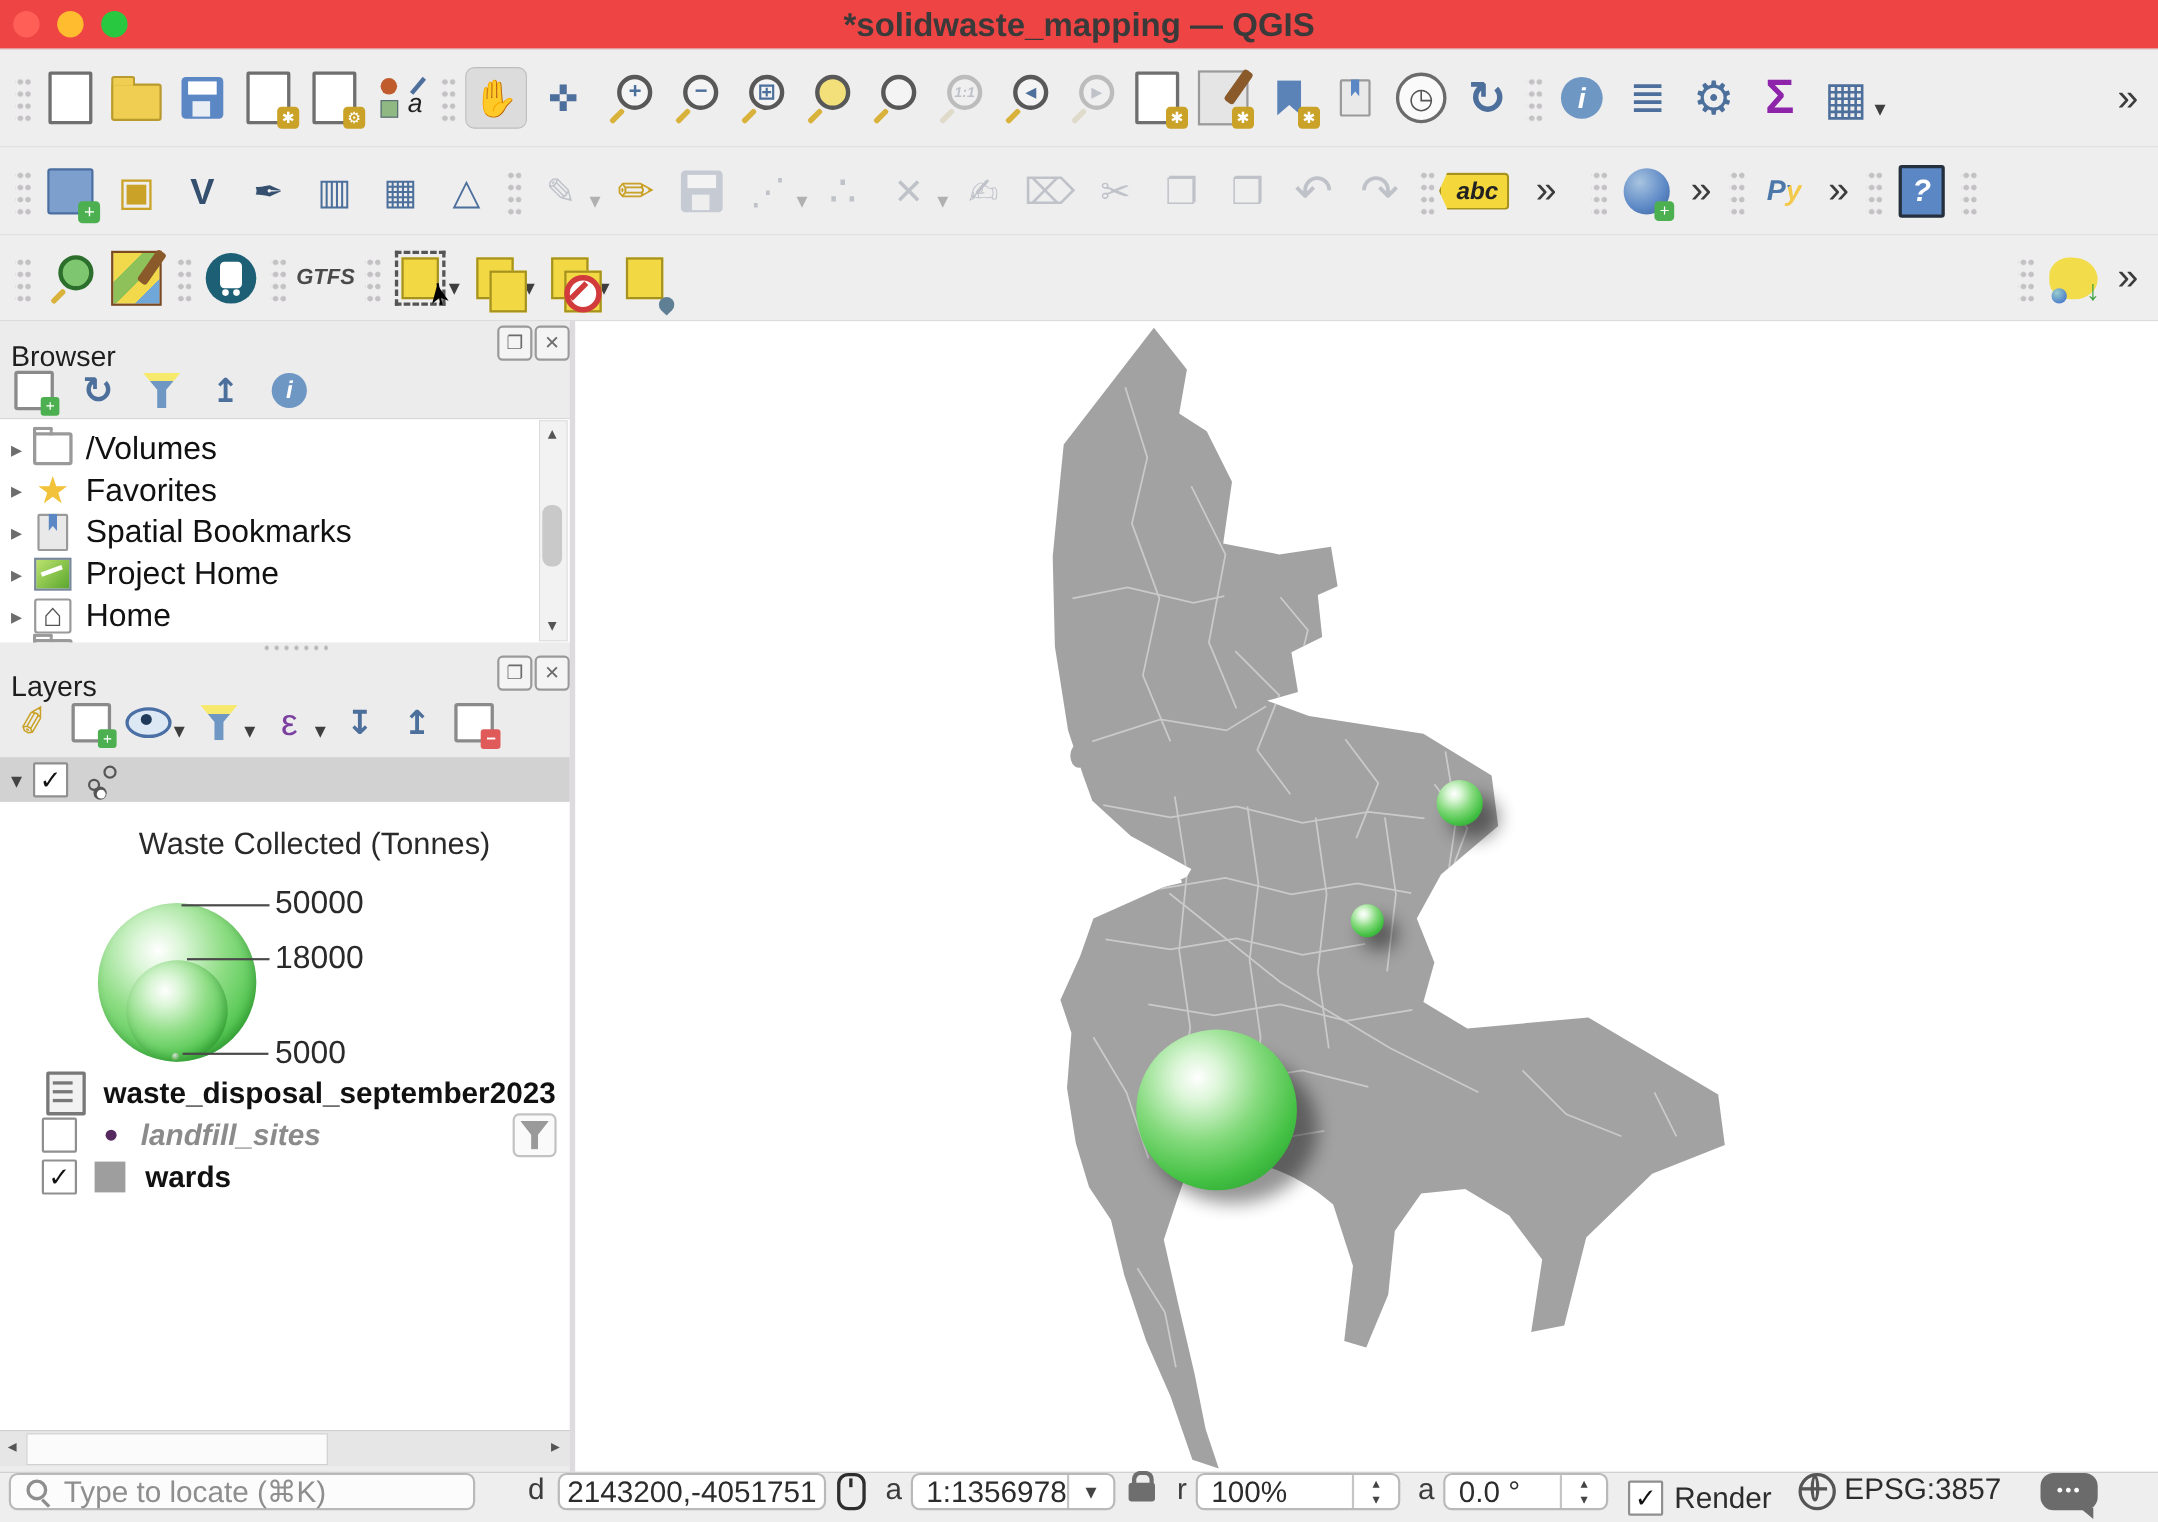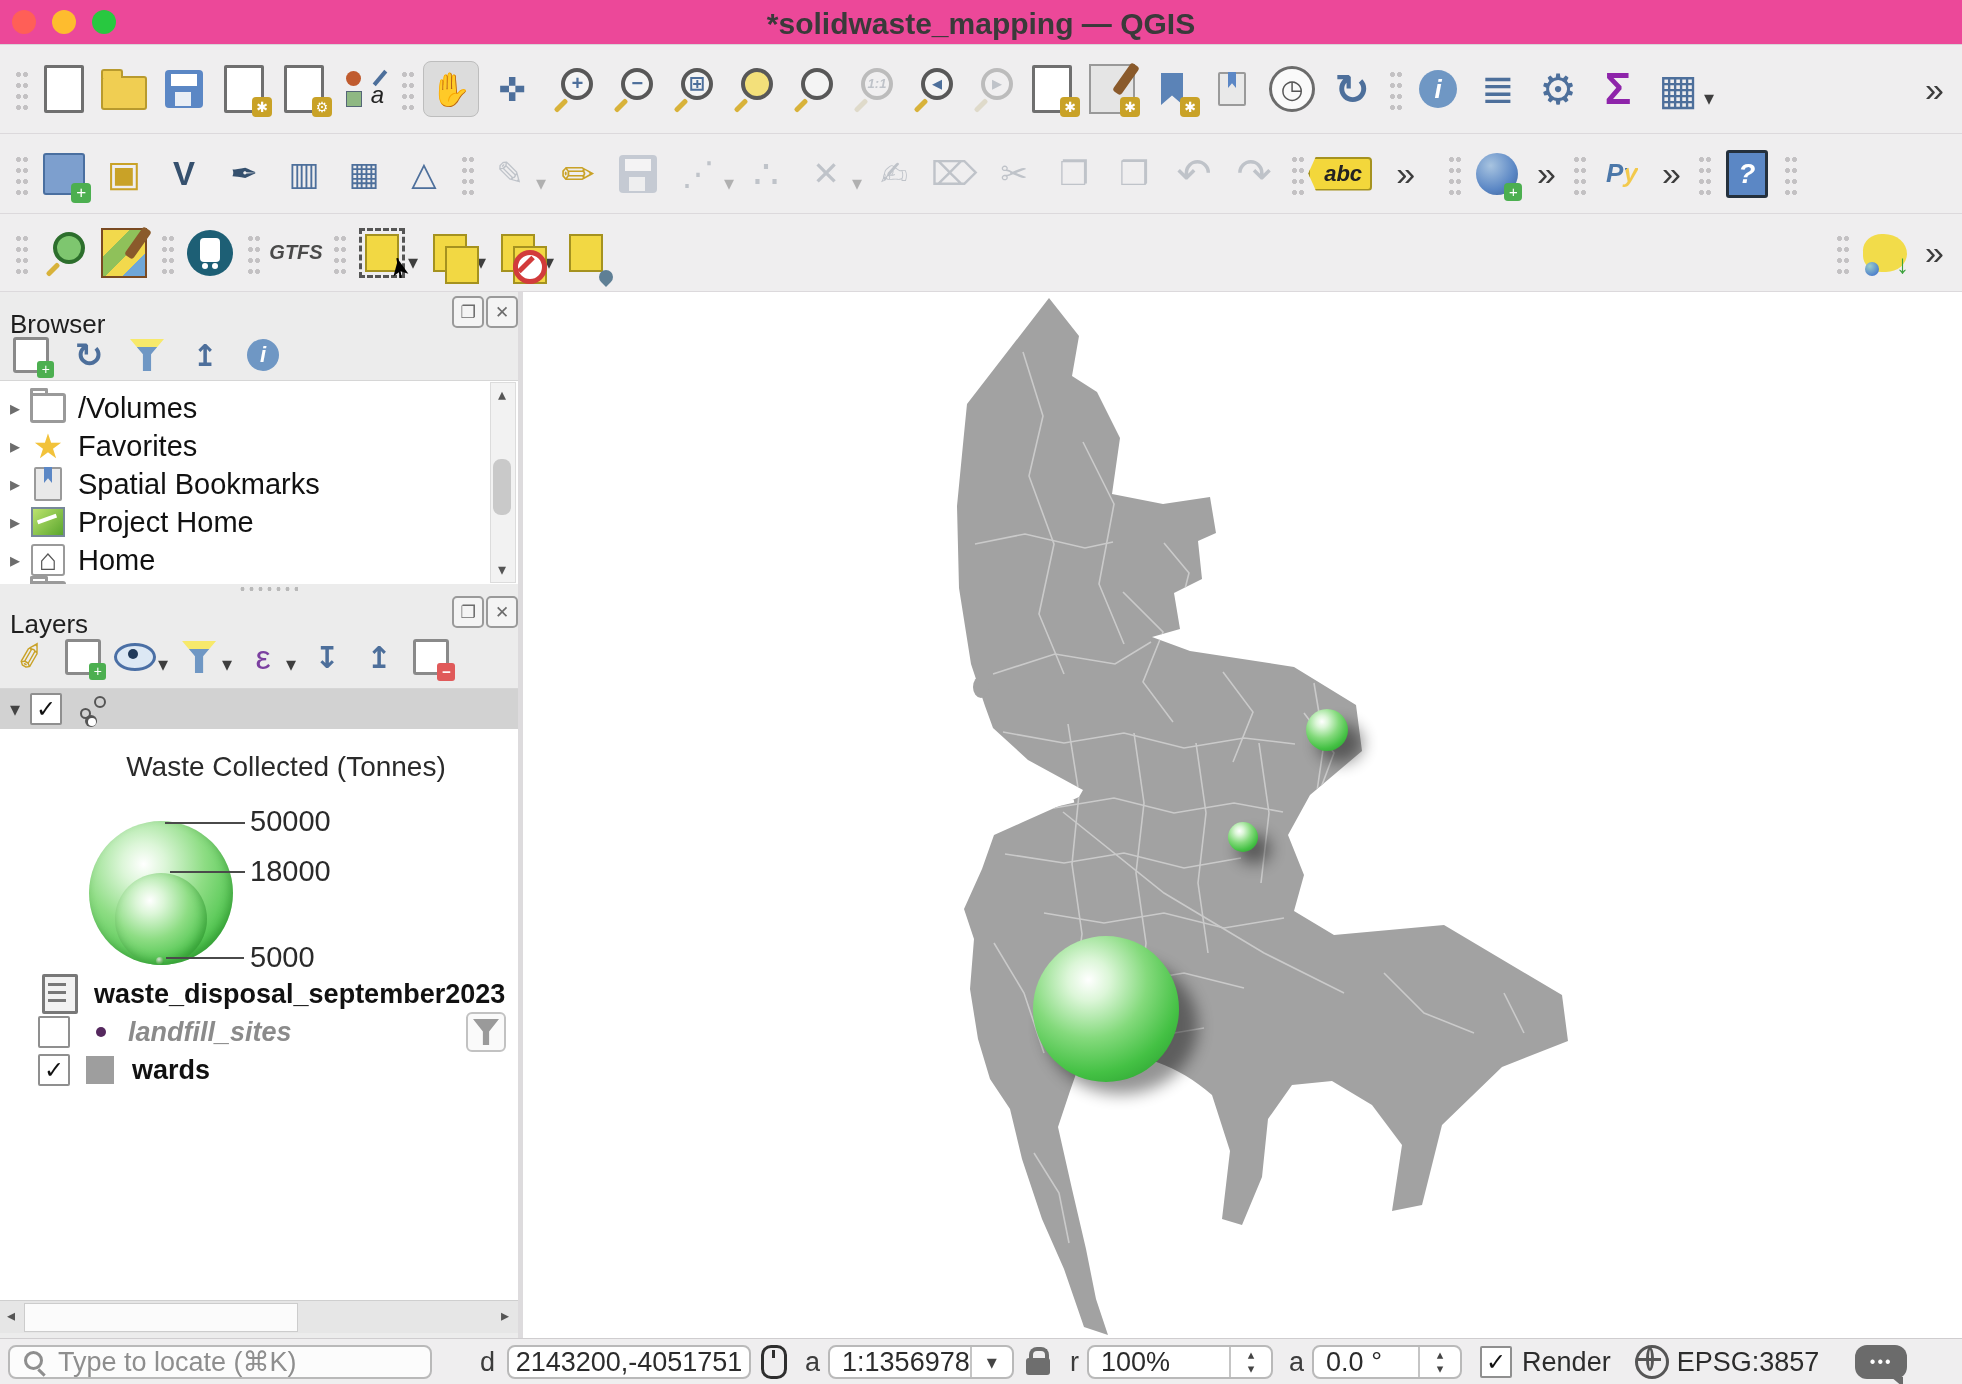--- a/index.html
+++ b/index.html
@@ -1,20 +1,20 @@
 <!DOCTYPE html>
 <html><head>
 <meta charset="utf-8">
 <style>
   html,body{margin:0;padding:0;background:#d0d0d0;}
   #app{position:relative;width:1962px;height:1384px;background:#f0eff0;
        font-family:"Liberation Sans","DejaVu Sans",sans-serif;overflow:hidden;
        -webkit-font-smoothing:antialiased;}
   
-  #titlebar{position:absolute;left:0;top:0;width:1962px;height:44px;background:#ec4899;
+  #titlebar{position:absolute;left:0;top:0;width:1962px;height:44px;background:#ef4444;
             border-bottom:1px solid #d8d4d8;}
   .tlight{position:absolute;top:10px;width:24px;height:24px;border-radius:50%;}
   #tl-close{left:12px;background:#ff5f57;}
   #tl-min{left:52px;background:#febc2e;}
   #tl-max{left:92px;background:#28c840;}
   #win-title{position:absolute;left:0;right:0;top:7px;text-align:center;font-size:30px;
              font-weight:700;color:#3a3a3a;}
   
   .toolbar{position:absolute;left:0;width:1962px;display:flex;align-items:center;
            background:#efeeef;border-bottom:1px solid #dcd9dc;box-sizing:border-box;padding:0 8px;}
@@ -175,21 +175,21 @@
       background:#fafafa;display:flex;align-items:center;justify-content:center;}
   
   #layers-hscroll{position:absolute;left:0;top:1008px;width:518px;height:32px;background:#e6e6e6;border-top:1px solid #cfcfcf;}
   #lh-left{left:0;top:3px;}
   #lh-right{left:494px;top:3px;}
   #lh-thumb{position:absolute;left:24px;top:2px;width:272px;height:27px;background:#fbfbfb;border:1px solid #cccccc;}
   
   #map-canvas{position:absolute;left:523px;top:292px;width:1439px;height:1046px;background:#ffffff;}
   
   #statusbar{position:absolute;left:0;top:1338px;width:1962px;height:46px;background:#efeeef;
-      border-top:1px solid #cfcdcf;display:flex;align-items:center;font-size:27px;color:#2c2c2c;}
+      border-top:1px solid #cfcdcf;display:flex;font-size:27px;color:#2c2c2c;}
   .sb-label{color:#3c3c3c;margin:0 8px;}
   .sb-box{height:34px;background:#fff;border:2px solid #b9b9b9;border-radius:8px;display:flex;align-items:center;
       padding:0 12px;box-sizing:border-box;}
   #locate-wrap{margin-left:8px;width:424px;position:relative;background:#fcfcfc;}
   #locate-input{border:none;outline:none;background:transparent;font-size:27px;color:#2c2c2c;width:100%;
       font-family:"Liberation Sans","DejaVu Sans",sans-serif;}
   #locate-input::placeholder{color:#8e8e8e;}
   .mini-mag{position:relative;width:26px;height:26px;flex:0 0 auto;margin-right:8px;}
   .mini-mag::before{content:"";position:absolute;left:2px;top:2px;width:13px;height:13px;border:3px solid #8e8e8e;border-radius:50%;}
   .mini-mag::after{content:"";position:absolute;right:2px;bottom:1px;width:9px;height:3px;background:#8e8e8e;transform:rotate(45deg);}

